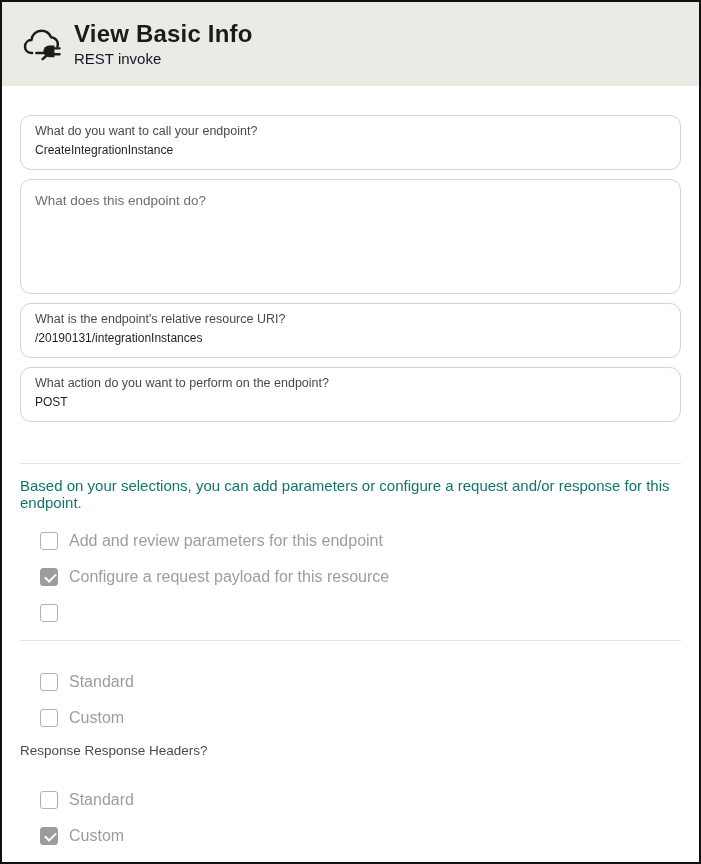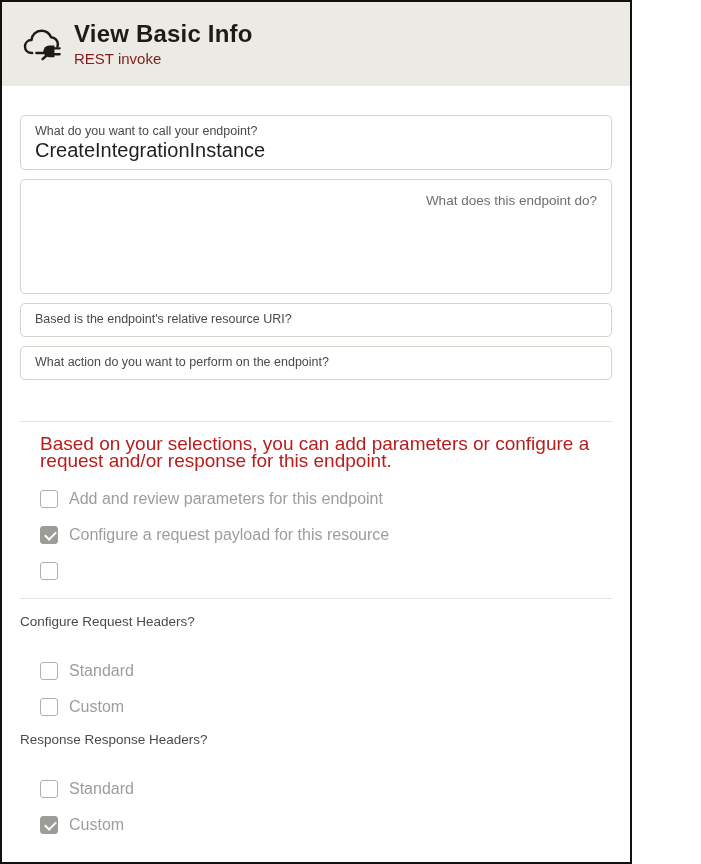--- a/index.html
+++ b/index.html
@@ -1,21 +1,21 @@
 <!DOCTYPE html>
 <html><head>
 <meta charset="utf-8">
 <style>
   * { margin:0; padding:0; box-sizing:border-box; }
   html,body { background:#ffffff; }
   body { font-family:"Liberation Sans", sans-serif; }
 
   .frame {
     position:relative;
-    width:632px; height:864px;
+    width:701px; height:864px;
     border:2px solid #111111;
     background:#ffffff;
     overflow:hidden;
   }
 
   
   .header {
     height:84px;
     background:#eceae4;
     display:flex;
@@ -31,72 +31,70 @@
   .titles { display:flex; flex-direction:column; }
   .page-title {
     font-size:24px;
     font-weight:bold;
     color:#1c1b18;
     letter-spacing:0.2px;
     line-height:28px;
   }
   .page-subtitle {
     font-size:15px;
-    color:#7f1d1d;
+    color:#0f172a;
     line-height:19px;
     margin-top:1px;
   }
 
   
   .body { padding:29px 18px 0 18px; }
 
   .field {
     border:1px solid #d6d3cc;
-    border-radius:5px;
+    border-radius:11px;
     padding:7px 14px 8px 14px;
     margin-bottom:9px;
     background:#fff;
     cursor:text;
   }
   .field .f-label {
     font-size:12.5px;
     color:#4a4946;
     line-height:17px;
   }
   .field .f-value {
-    font-size:20px;
+    font-size:12px;
     color:#201f1c;
     line-height:21px;
   }
   .field.textarea {
     height:115px;
     padding-top:12px;
   }
   .field.textarea .f-placeholder {
     font-size:13.5px;
     color:#6f6e6a;
     line-height:18px;
-    text-align:right;
   }
   .field.gap-lg { margin-bottom:16px; }
 
   .divider {
     border:none;
     border-top:1px solid #e6e4e0;
     height:0;
   }
   .divider.one { margin-top:41px; }
   .divider.two { margin-top:18px; }
 
   .para {
-    font-size:19px;
-    color:#b91c1c;
+    font-size:15px;
+    color:#0f766e;
     line-height:17px;
     margin-top:13px;
-    margin-left:20px;
   }
 
   .checkbox-group { margin-top:21px; }
 
   .cb-row {
     display:flex;
     align-items:flex-end;
     margin-bottom:18px;
     height:18px;
     padding-left:20px;
@@ -166,25 +164,27 @@
     <div class="field">
       <div class="f-label">What do you want to call your endpoint?</div>
       <div class="f-value">CreateIntegrationInstance</div>
     </div>
 
     <div class="field textarea">
       <div class="f-placeholder">What does this endpoint do?</div>
     </div>
 
     <div class="field">
-      <div class="f-label">Based is the endpoint's relative resource URI?</div>
+      <div class="f-label">What is the endpoint's relative resource URI?</div>
+      <div class="f-value">/20190131/integrationInstances</div>
     </div>
 
     <div class="field gap-lg">
       <div class="f-label">What action do you want to perform on the endpoint?</div>
+      <div class="f-value">POST</div>
     </div>
 
     <hr class="divider one">
 
     <div class="para">Based on your selections, you can add parameters or configure a request and/or response for this endpoint.</div>
 
     <div class="checkbox-group">
       <div class="cb-row">
         <span class="checkbox"></span>
         <span class="cb-label">Add and review parameters for this endpoint</span>
@@ -193,21 +193,20 @@
         <span class="checkbox checked"></span>
         <span class="cb-label">Configure a request payload for this resource</span>
       </div>
       <div class="cb-row">
         <span class="checkbox"></span>
       </div>
     </div>
 
     <hr class="divider two">
 
-    <div class="section-label req">Configure Request Headers?</div>
 
     <div class="headers-group">
       <div class="cb-row">
         <span class="checkbox"></span>
         <span class="cb-label">Standard</span>
       </div>
       <div class="cb-row">
         <span class="checkbox"></span>
         <span class="cb-label">Custom</span>
       </div>

